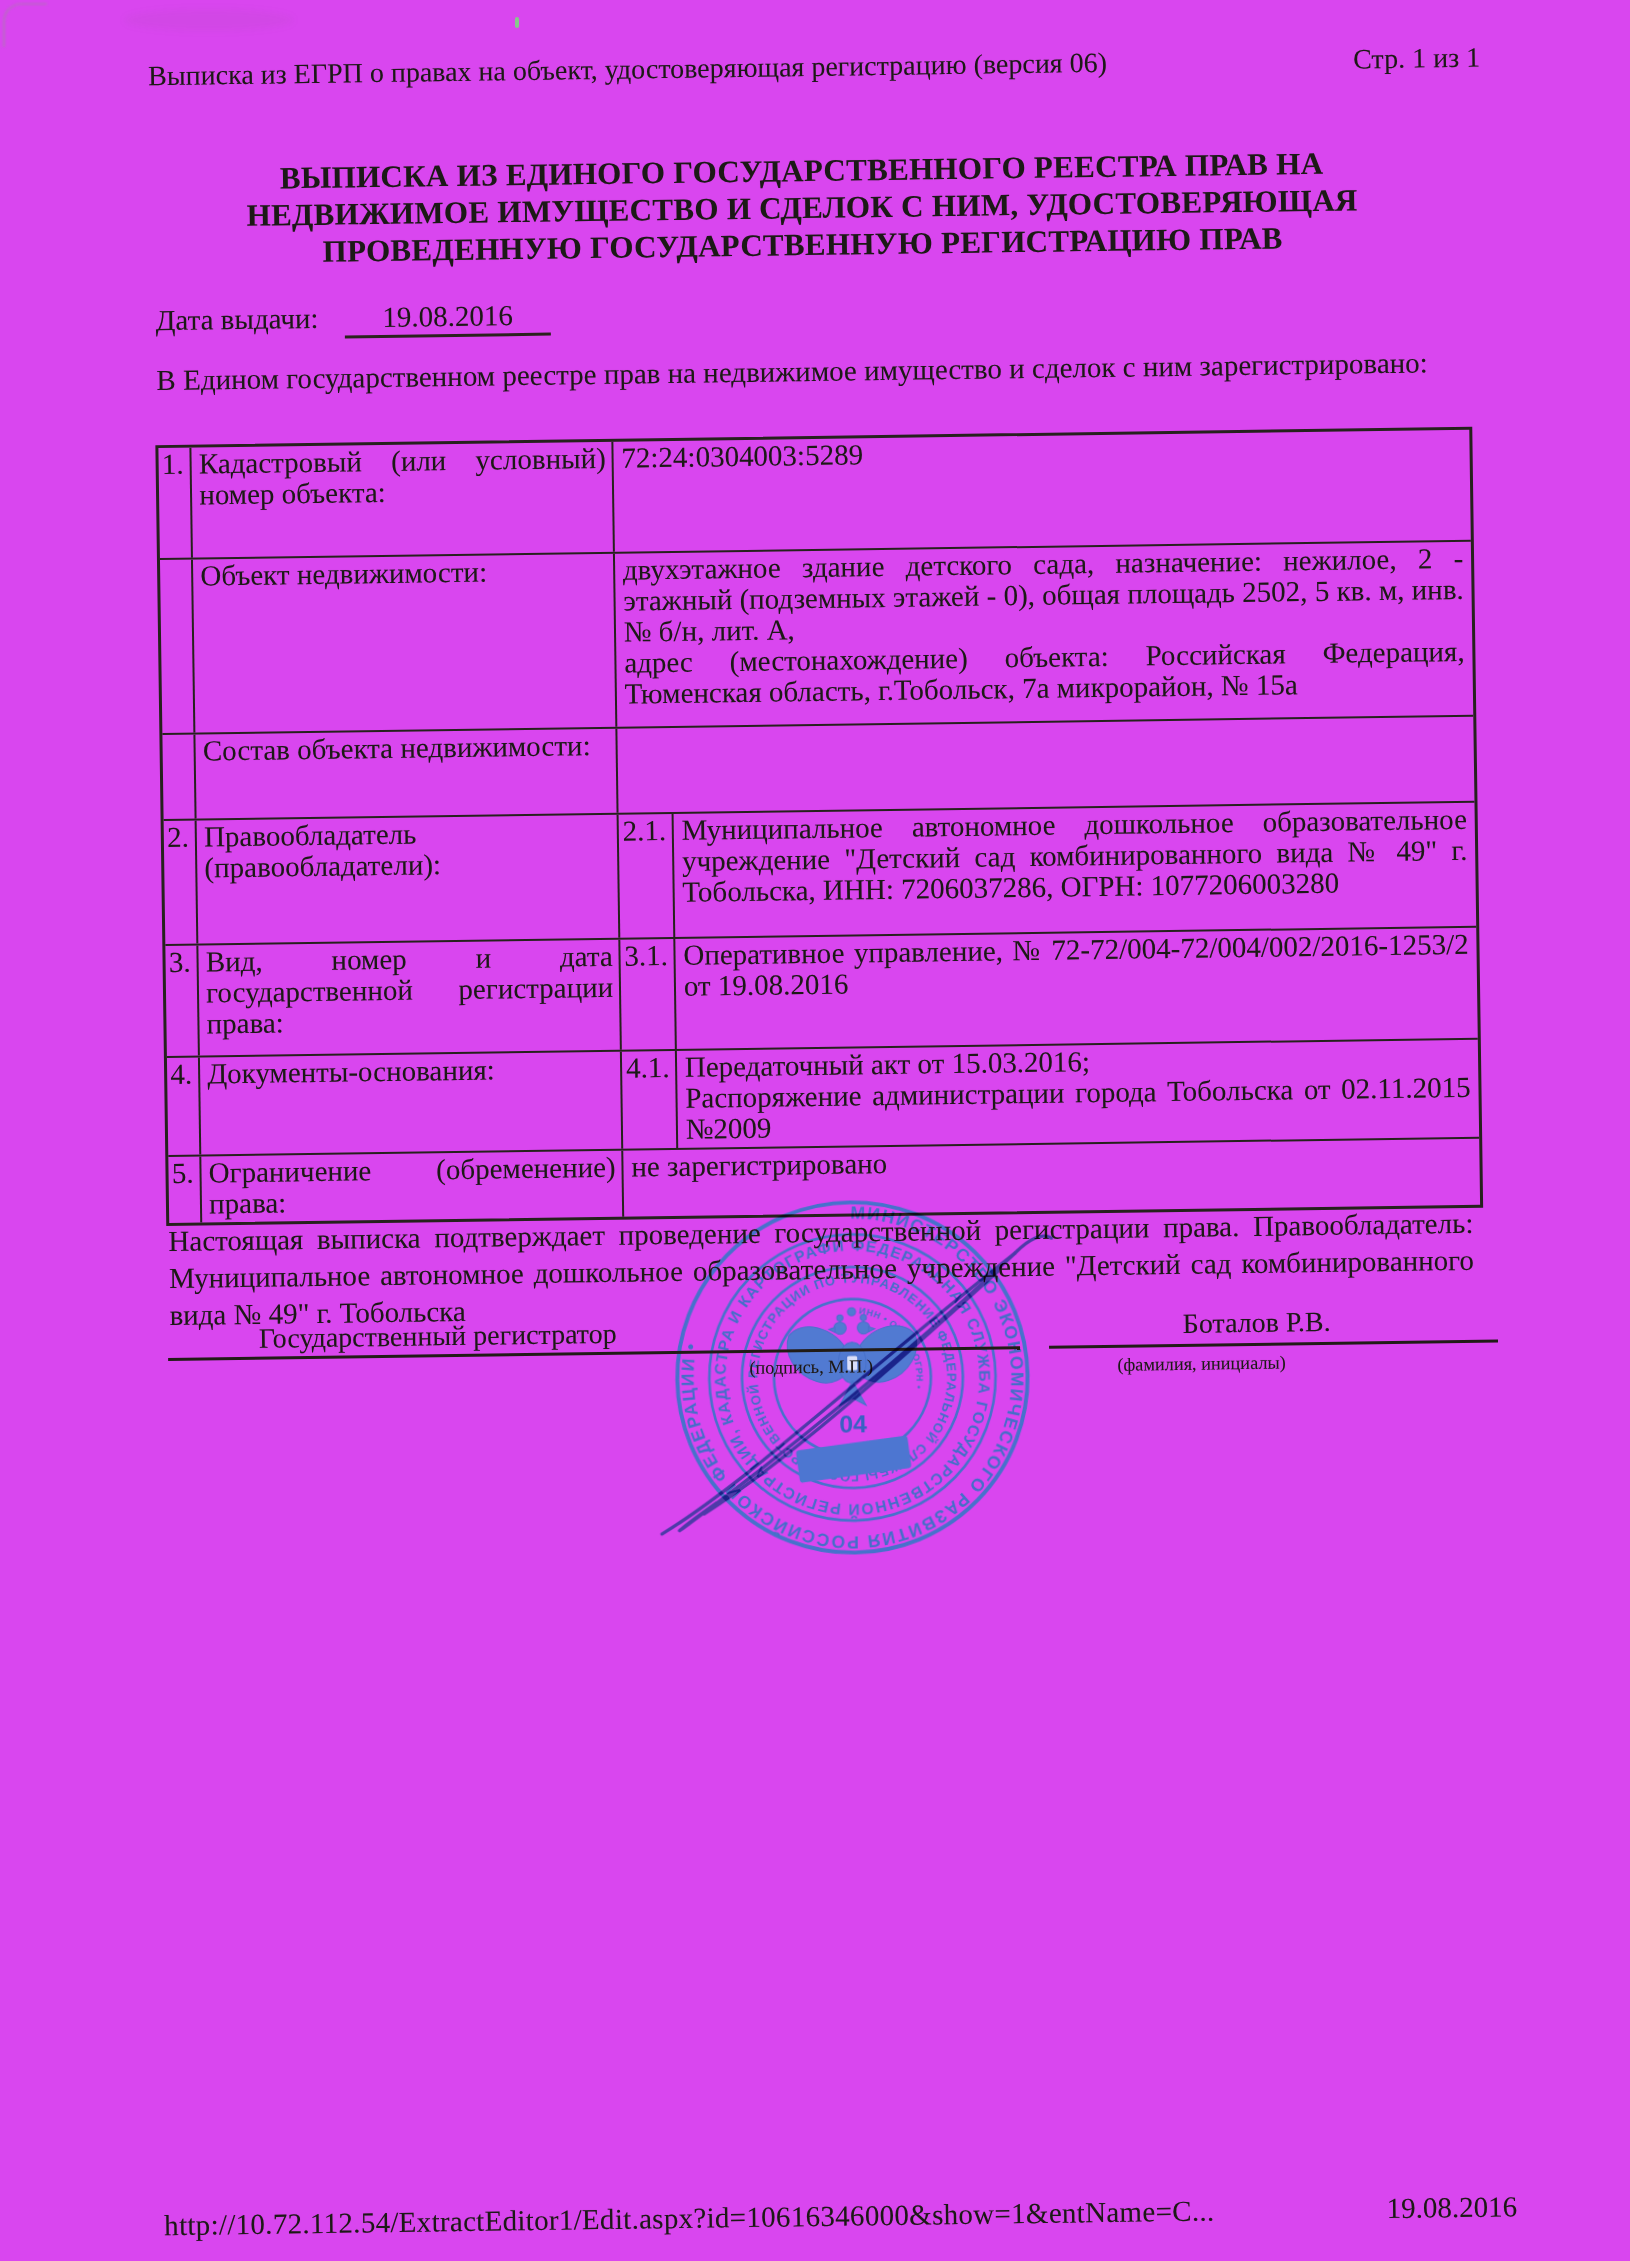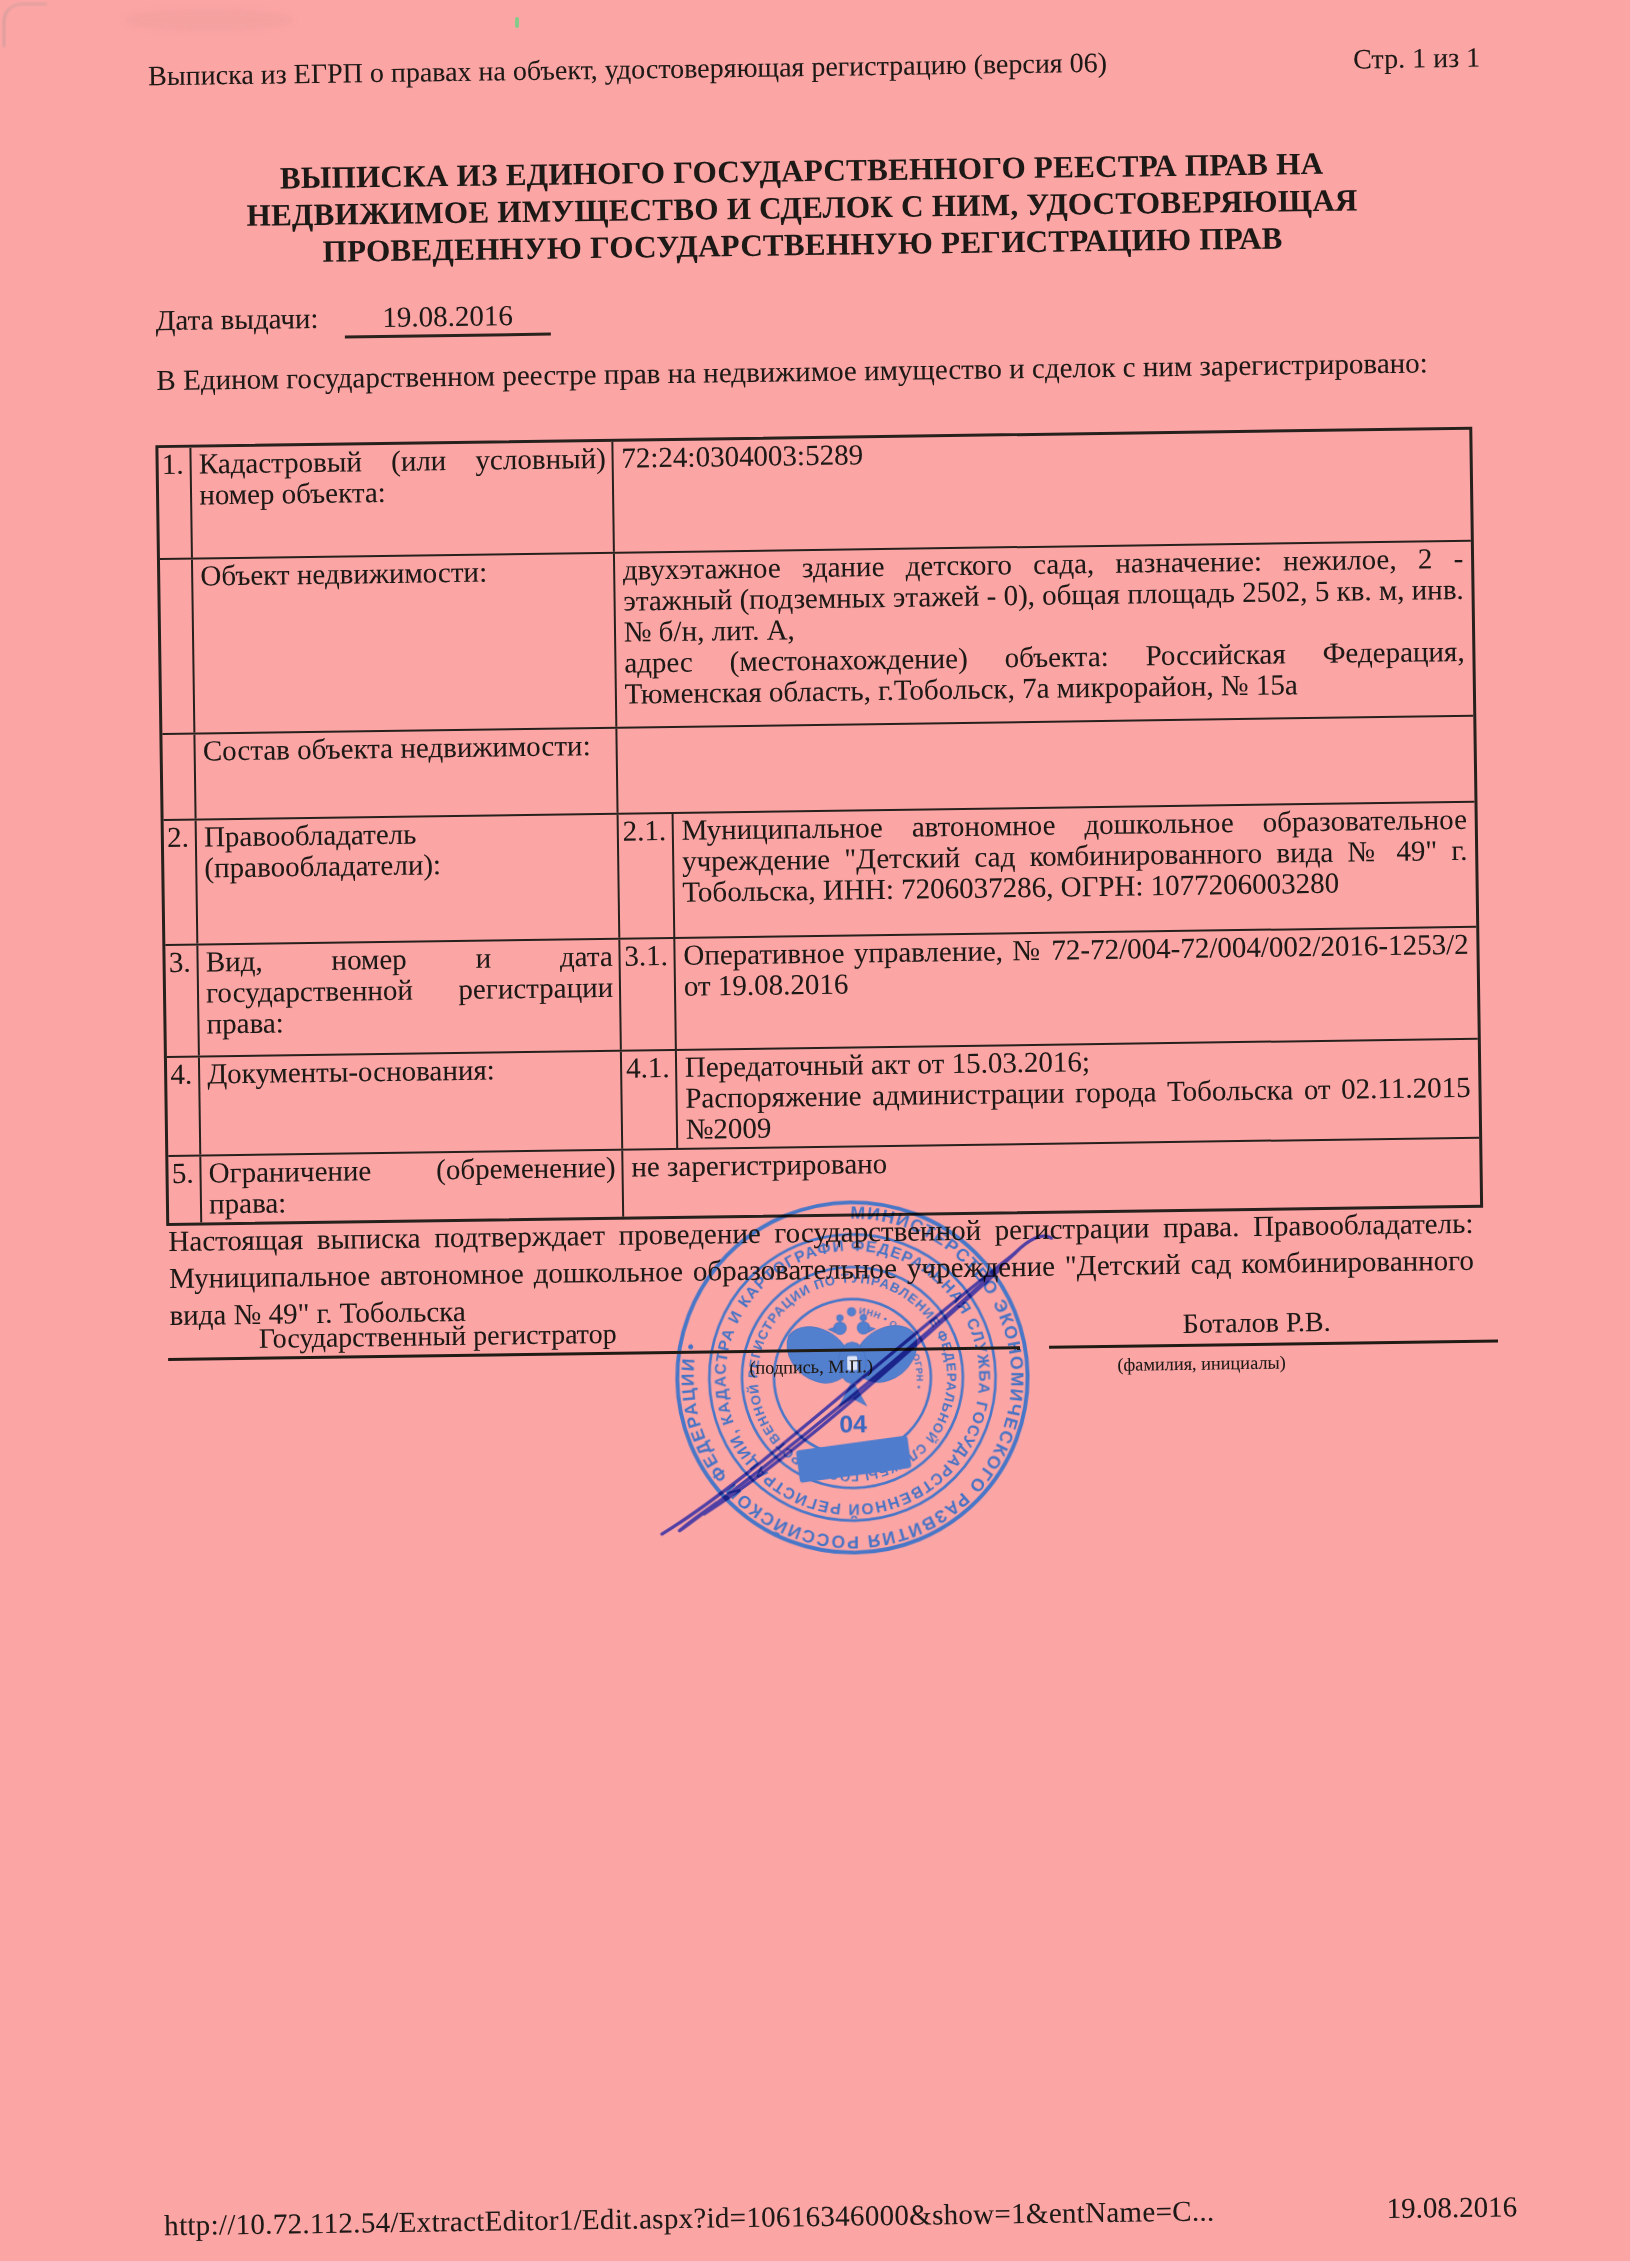--- a/index.html
+++ b/index.html
@@ -1,18 +1,18 @@
 <!DOCTYPE html>
 <html lang="ru" style="font-size:10.5px"><head>
 <meta charset="utf-8">
 <title>Scan</title>
 <style>
   html,body{margin:0;padding:0;}
   body{background:#ffffff;}
-  .page{position:relative;width:1630px;height:2261px;background:#fca5a5;overflow:hidden;
+  .page{position:relative;width:1630px;height:2261px;background:#d946ef;overflow:hidden;
         font-family:"Liberation Serif","DejaVu Serif",serif;color:#1c1917;}
   .layer{position:absolute;inset:0;transform:rotate(-0.8deg);transform-origin:50% 50%;}
   .txt{text-shadow:0 0 0.7px rgba(70,45,30,.28);}
 
   
   .corner-artifact{position:absolute;left:2.6px;top:2.6px;width:42px;height:42px;
      border-left:2px solid rgba(150,150,145,.45);border-top:2px solid rgba(150,150,145,.35);
      border-top-left-radius:18.3px;filter:blur(1px);}
   .smudge{position:absolute;left:124px;top:9.1px;width:170px;height:22px;background:rgba(90,90,85,.05);
      filter:blur(3.9px);border-radius:50%;}

